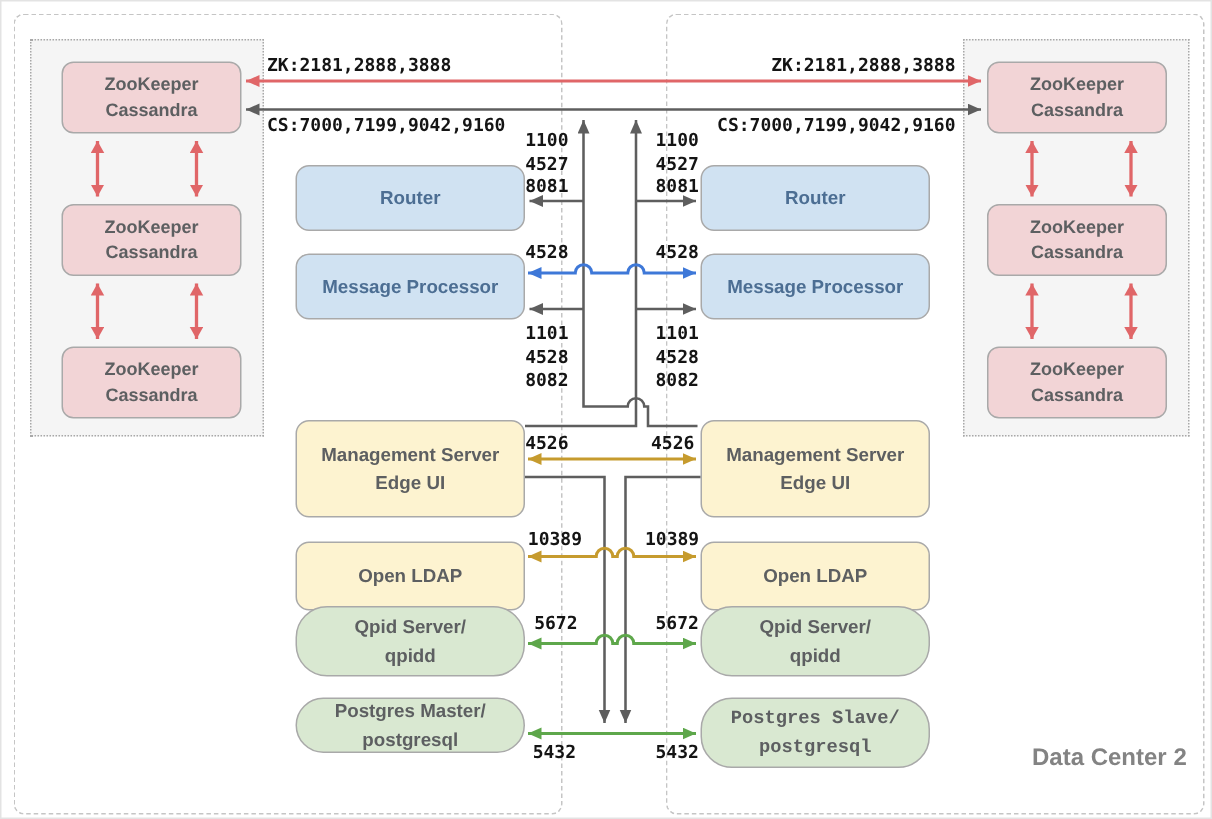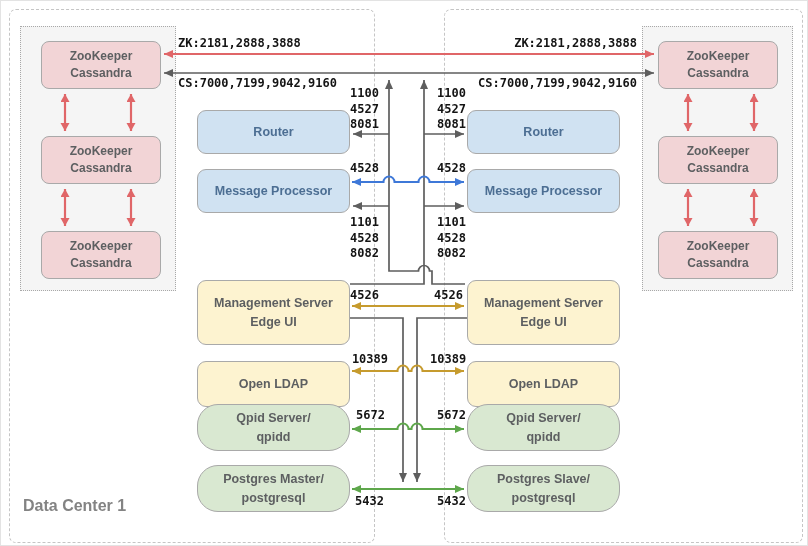--- a/index.html
+++ b/index.html
@@ -53,31 +53,31 @@
   <div class="node pink" style="left:657px; top:230px; width:120px; height:48px;">ZooKeeper
 Cassandra</div>
 
   <div class="node blue" style="left:196px; top:109px; width:153px; height:44px;">Router</div>
   <div class="node blue" style="left:196px; top:168px; width:153px; height:44px;">Message Processor</div>
   <div class="node yellow" style="left:196px; top:263px; width:153px; height:65px;">Management Server
 Edge UI</div>
   <div class="node yellow" style="left:196px; top:344px; width:153px; height:46px;">Open LDAP</div>
   <div class="node green" style="left:196px; top:403px; width:153px; height:47px;">Qpid Server/
 qpidd</div>
-  <div class="node green" style="left:196px; top:464px; width:153px; height:47px;">Postgres Master/
+  <div class="node green" style="left:196px; top:464px; width:153px; height:37px;">Postgres Master/
 postgresql</div>
 
   <div class="node blue" style="left:466px; top:109px; width:153px; height:44px;">Router</div>
   <div class="node blue" style="left:466px; top:168px; width:153px; height:44px;">Message Processor</div>
   <div class="node yellow" style="left:466px; top:263px; width:153px; height:65px;">Management Server
 Edge UI</div>
   <div class="node yellow" style="left:466px; top:344px; width:153px; height:46px;">Open LDAP</div>
   <div class="node green" style="left:466px; top:403px; width:153px; height:47px;">Qpid Server/
 qpidd</div>
-  <div class="node green" style="left:466px; top:464px; width:153px; height:47px;">Postgres Slave/
+  <div class="node green" style="left:466px; top:464px; width:153px; height:47px;font-family:Liberation Mono, monospace;">Postgres Slave/
 postgresql</div>
 
   <svg class="wires" width="808" height="546" viewBox="0 0 808 546">
     <defs>
       <marker id="ar-red" markerUnits="userSpaceOnUse" markerWidth="10" markerHeight="9" refX="9" refY="4" orient="auto-start-reverse">
         <path d="M0,0 L9,4 L0,8 Z" style="fill:var(--line-red)"></path>
       </marker>
       <marker id="ar-gray" markerUnits="userSpaceOnUse" markerWidth="10" markerHeight="9" refX="9" refY="4" orient="auto-start-reverse">
         <path d="M0,0 L9,4 L0,8 Z" style="fill:var(--line-gray)"></path>
       </marker>
@@ -160,15 +160,15 @@
 
   <div class="port r" style="right:419px; top:351px;">10389</div>
   <div class="port" style="left:429px; top:351px;">10389</div>
 
   <div class="port r" style="right:422px; top:407px;">5672</div>
   <div class="port" style="left:436px; top:407px;">5672</div>
 
   <div class="port r" style="right:423px; top:493px;">5432</div>
   <div class="port" style="left:436px; top:493px;">5432</div>
 
-  <div class="dc-title" style="left:22px; top:496px;">Data Center 1</div>
+  <div class="dc-title" style="left:687px; top:496px;">Data Center 2</div>
 
 </div>
 
 </body></html>

